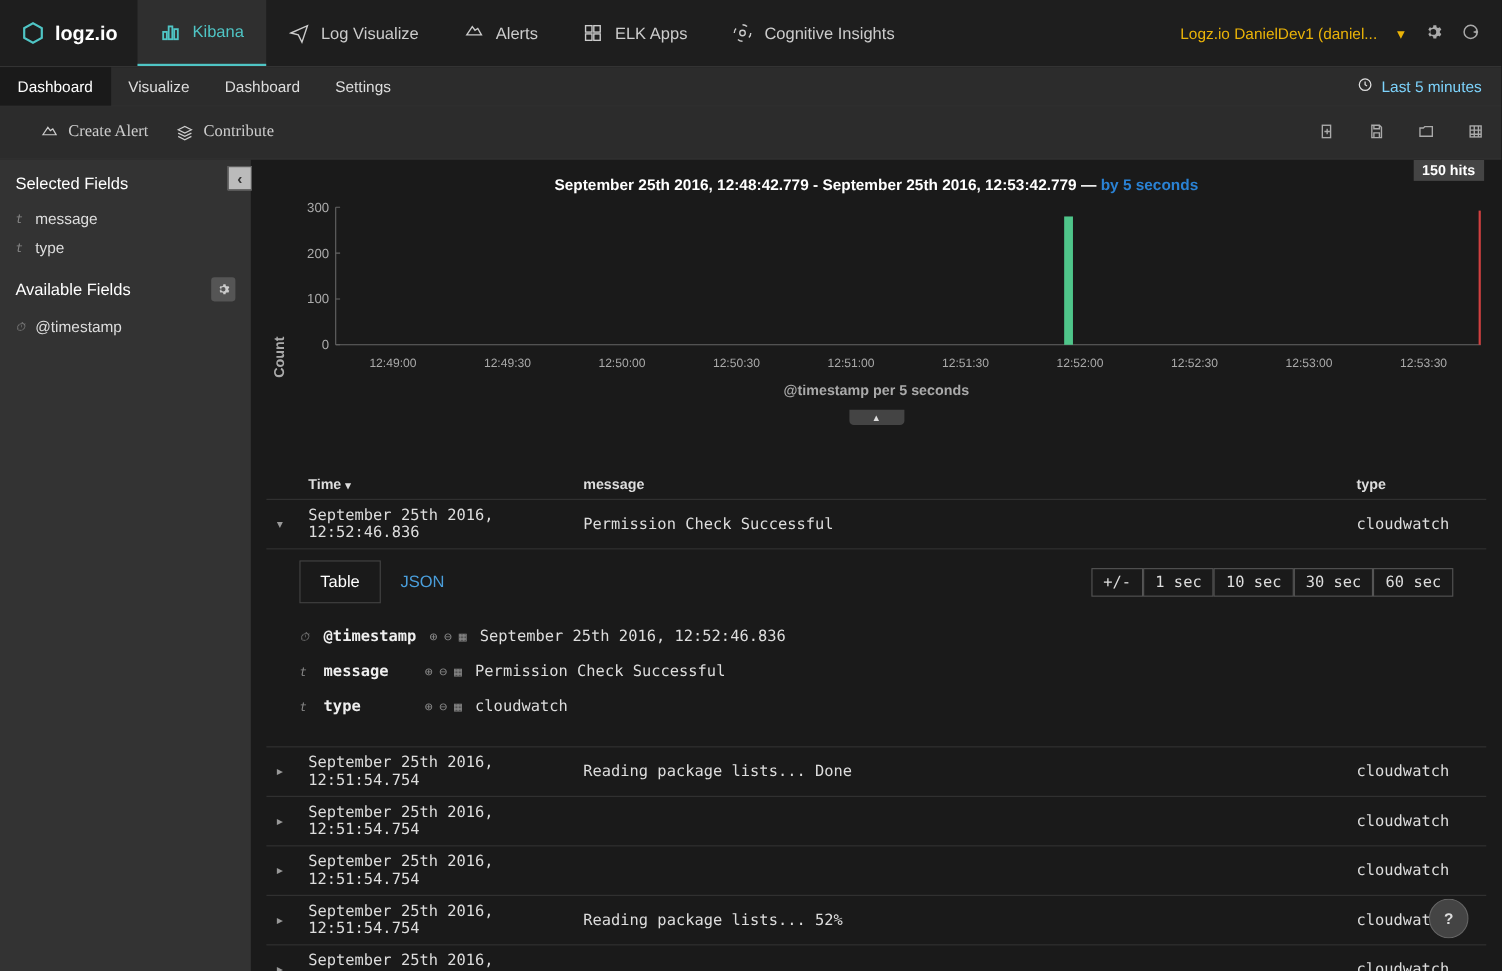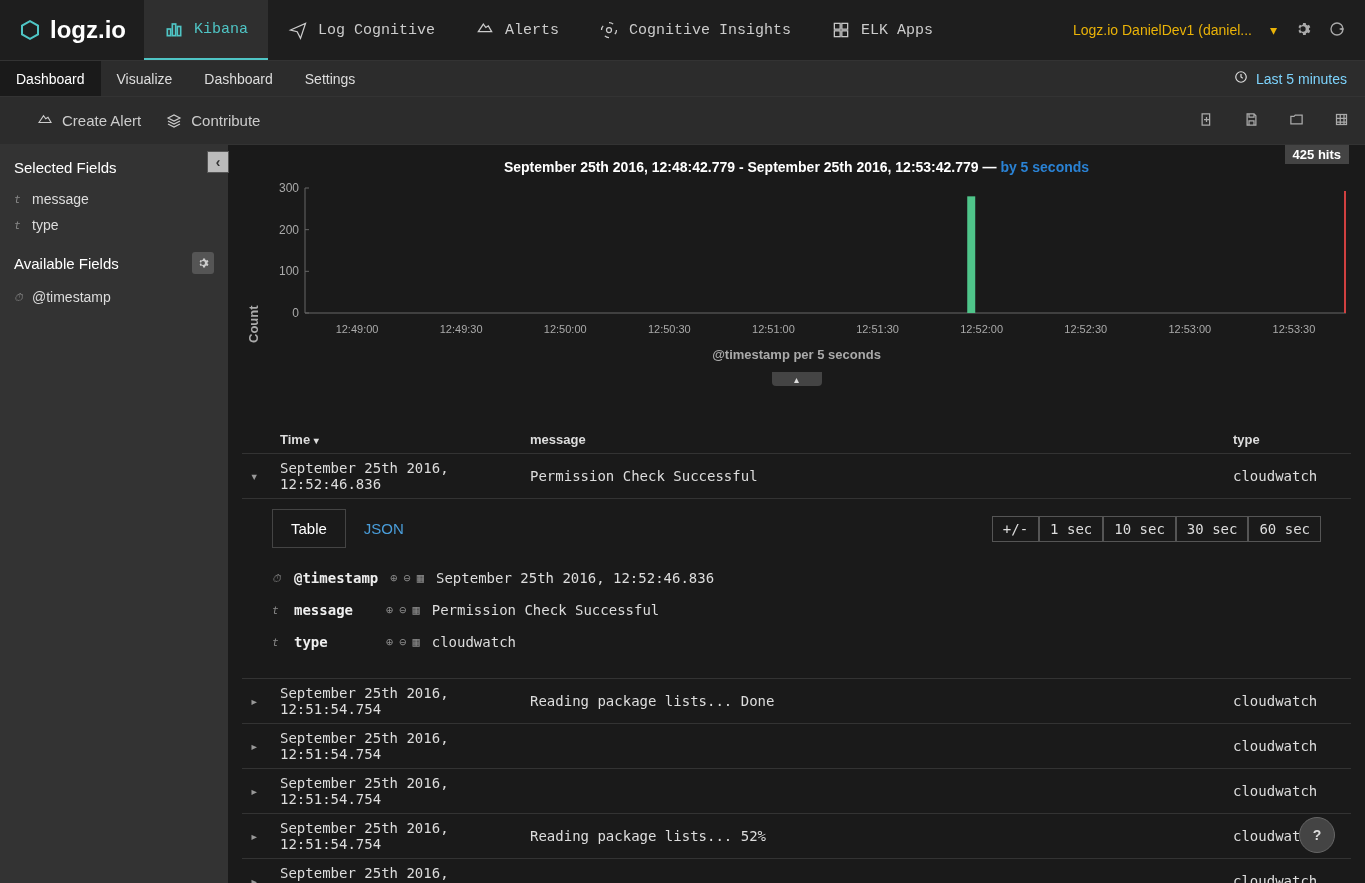--- a/index.html
+++ b/index.html
@@ -1,34 +1,34 @@
 <!DOCTYPE html>
 <html><head>
 <meta charset="utf-8">
 <style>
 * { margin:0; padding:0; box-sizing:border-box; }
 body { font-family:-apple-system,BlinkMacSystemFont,"Segoe UI",Helvetica,Arial,sans-serif; background:#1a1a1a; color:#e8e8e8; font-size:14px; width:1365px; height:883px; overflow:hidden; position:relative; }
 .topnav { height:61px; background:#1e1e1e; display:flex; align-items:center; border-bottom:1px solid #333; }
-.logo { display:flex; align-items:center; padding:0 18px; color:#fff; font-weight:600; font-size:24px; gap:8px; }
+.logo { display:flex; align-items:center; padding:0 18px; color:#fff; font-weight:600; font-size:18px; gap:8px; }
 .logo svg { width:24px; height:24px; }
 .navitems { display:flex; height:100%; }
-.navitem { display:flex; align-items:center; padding:0 20px; gap:10px; color:#ccc; cursor:pointer; font-size:15px;font-family:Liberation Mono, monospace; }
+.navitem { display:flex; align-items:center; padding:0 20px; gap:10px; color:#ccc; cursor:pointer; font-size:15px; }
 .navitem.active { background:#2f2f2f; color:#4fc5c5; border-bottom:2px solid #4fc5c5; }
 .navitem svg { width:20px; height:20px; }
 .navright { margin-left:auto; display:flex; align-items:center; gap:18px; padding-right:20px; color:#eab308; }
 .subnav { height:36px; background:#2c2c2c; display:flex; align-items:center; border-bottom:1px solid #333; }
 .subtabs { display:flex; height:100%; }
 .subtab { padding:0 16px; display:flex; align-items:center; color:#ddd; cursor:pointer; font-size:14px; }
 .subtab.active { background:#1a1a1a; color:#fff; font-weight:500; }
 .subnav-right { margin-left:auto; display:flex; align-items:center; gap:8px; padding-right:18px; color:#7dd3fc; font-size:14px; }
 .toolbar { height:48px; background:#2c2c2c; display:flex; align-items:center; padding:0 16px; gap:0; border-bottom:1px solid #333; }
 .searchbox { flex:0 0 820px; display:flex; }
 .searchbox input { flex:1; height:32px; background:#fff; border:none; padding:0 12px; color:#555; font-size:14px; border-radius:3px 0 0 3px; }
 .searchbtn { width:40px; height:32px; background:#555; border:none; color:#ddd; cursor:pointer; border-radius:0 3px 3px 0; display:flex; align-items:center; justify-content:center; }
-.toolbtns { display:flex; align-items:center; margin-left:20px; gap:24px; color:#ccc; }
+.toolbtns { display:flex; align-items:center; margin-left:20px; gap:24px; color:#ccc;font-family:Liberation Serif, serif; }
 .toolbtn { display:flex; align-items:center; gap:8px; cursor:pointer; font-size:15px; }
 .smicons { margin-left:auto; display:flex; gap:30px; color:#aaa; }
 .smicons span { cursor:pointer; }
 .main { display:flex; height:calc(100% - 145px); }
 .sidebar { width:228px; background:#333; padding:10px 14px; position:relative; }
 .collapsebtn { position:absolute; top:6px; right:-1px; width:22px; height:22px; background:#bbb; color:#333; display:flex; align-items:center; justify-content:center; cursor:pointer; border:1px solid #555; font-size:14px; font-weight:bold; }
 .sbhdr { color:#fff; font-size:15px; font-weight:500; margin:4px 0 10px 0; display:flex; align-items:center; justify-content:space-between; }
 .sbhdr .gear { background:#555; width:22px; height:22px; display:flex; align-items:center; justify-content:center; border-radius:3px; cursor:pointer; }
 .sbfield { color:#ddd; font-size:14px; padding:5px 0; display:flex; align-items:center; gap:8px; cursor:pointer; }
 .sbfield .ft { color:#888; font-style:italic; font-family:monospace; font-size:11px; width:10px; }
@@ -83,43 +83,43 @@
           <rect x="4" y="12" width="4" height="8"></rect>
           <rect x="10" y="6" width="4" height="14"></rect>
           <rect x="16" y="9" width="4" height="11"></rect>
         </svg>
         <span>Kibana</span>
       </div>
       <div class="navitem">
         <svg width="20" height="20" viewBox="0 0 24 24" fill="none" stroke="currentColor" stroke-width="1.5">
           <path d="M3 12l18-8-6 18-4-8-8-2z"></path>
         </svg>
-        <span>Log Cognitive</span>
+        <span>Log Visualize</span>
       </div>
       <div class="navitem">
         <svg width="20" height="20" viewBox="0 0 24 24" fill="none" stroke="currentColor" stroke-width="1.5">
           <path d="M4 14l6-9 3 4 3-2 4 7H4z"></path>
         </svg>
         <span>Alerts</span>
-      </div>
-      <div class="navitem">
-        <svg width="20" height="20" viewBox="0 0 24 24" fill="none" stroke="currentColor" stroke-width="1.5">
-          <circle cx="12" cy="12" r="3"></circle>
-          <path d="M12 3c3 0 5 2 5 2M12 21c-3 0-5-2-5-2M3 12c0-3 2-5 2-5M21 12c0 3-2 5-2 5"></path>
-        </svg>
-        <span>Cognitive Insights</span>
       </div>
       <div class="navitem">
         <svg width="20" height="20" viewBox="0 0 24 24" fill="none" stroke="currentColor" stroke-width="1.5">
           <rect x="4" y="4" width="7" height="7"></rect>
           <rect x="13" y="4" width="7" height="7"></rect>
           <rect x="4" y="13" width="7" height="7"></rect>
           <rect x="13" y="13" width="7" height="7"></rect>
         </svg>
         <span>ELK Apps</span>
+      </div>
+      <div class="navitem">
+        <svg width="20" height="20" viewBox="0 0 24 24" fill="none" stroke="currentColor" stroke-width="1.5">
+          <circle cx="12" cy="12" r="3"></circle>
+          <path d="M12 3c3 0 5 2 5 2M12 21c-3 0-5-2-5-2M3 12c0-3 2-5 2-5M21 12c0 3-2 5-2 5"></path>
+        </svg>
+        <span>Cognitive Insights</span>
       </div>
     </div>
   <div class="navright">
     <span>Logz.io DanielDev1 (daniel...</span>
     <span>▾</span>
     <span>
       <svg width="16" height="16" viewBox="0 0 24 24" fill="#aaa">
           <path d="M12 8a4 4 0 100 8 4 4 0 000-8zm9 4a7 7 0 01-.1 1.2l2.1 1.6-2 3.4-2.5-1a7 7 0 01-2 1.2l-.4 2.6h-4l-.4-2.6a7 7 0 01-2-1.2l-2.5 1-2-3.4 2.1-1.6a7 7 0 010-2.4L5.2 9.2l2-3.4 2.5 1a7 7 0 012-1.2L12.1 3h4l.4 2.6a7 7 0 012 1.2l2.5-1 2 3.4-2.1 1.6A7 7 0 0121 12z"></path>
         </svg>
     </span>
@@ -209,21 +209,21 @@
     </div>
     <div id="availfields">
         <div class="sbfield">
           <span class="ft">⏱</span>
           <span>@timestamp</span>
         </div>
       </div>
   </div>
 
   <div class="content">
-    <div class="hitsbadge">425 hits</div>
+    <div class="hitsbadge">150 hits</div>
     <div class="charthdr">
       <span>September 25th 2016, 12:48:42.779 - September 25th 2016, 12:53:42.779 — </span><span class="interval">by 5 seconds</span>
     </div>
     <div class="chartbox">
       <div class="ylabel">Count</div>
       <svg class="chartsvg" id="chartsvg" viewBox="0 0 1086 160">
           <text x="34" y="134" fill="#aaa" font-size="12" text-anchor="end">0</text>
           <line x1="40" y1="130" x2="44" y2="130" stroke="#666"></line>
           <text x="34" y="92.33333333333334" fill="#aaa" font-size="12" text-anchor="end">100</text>
           <line x1="40" y1="88.33333333333334" x2="44" y2="88.33333333333334" stroke="#666"></line>

